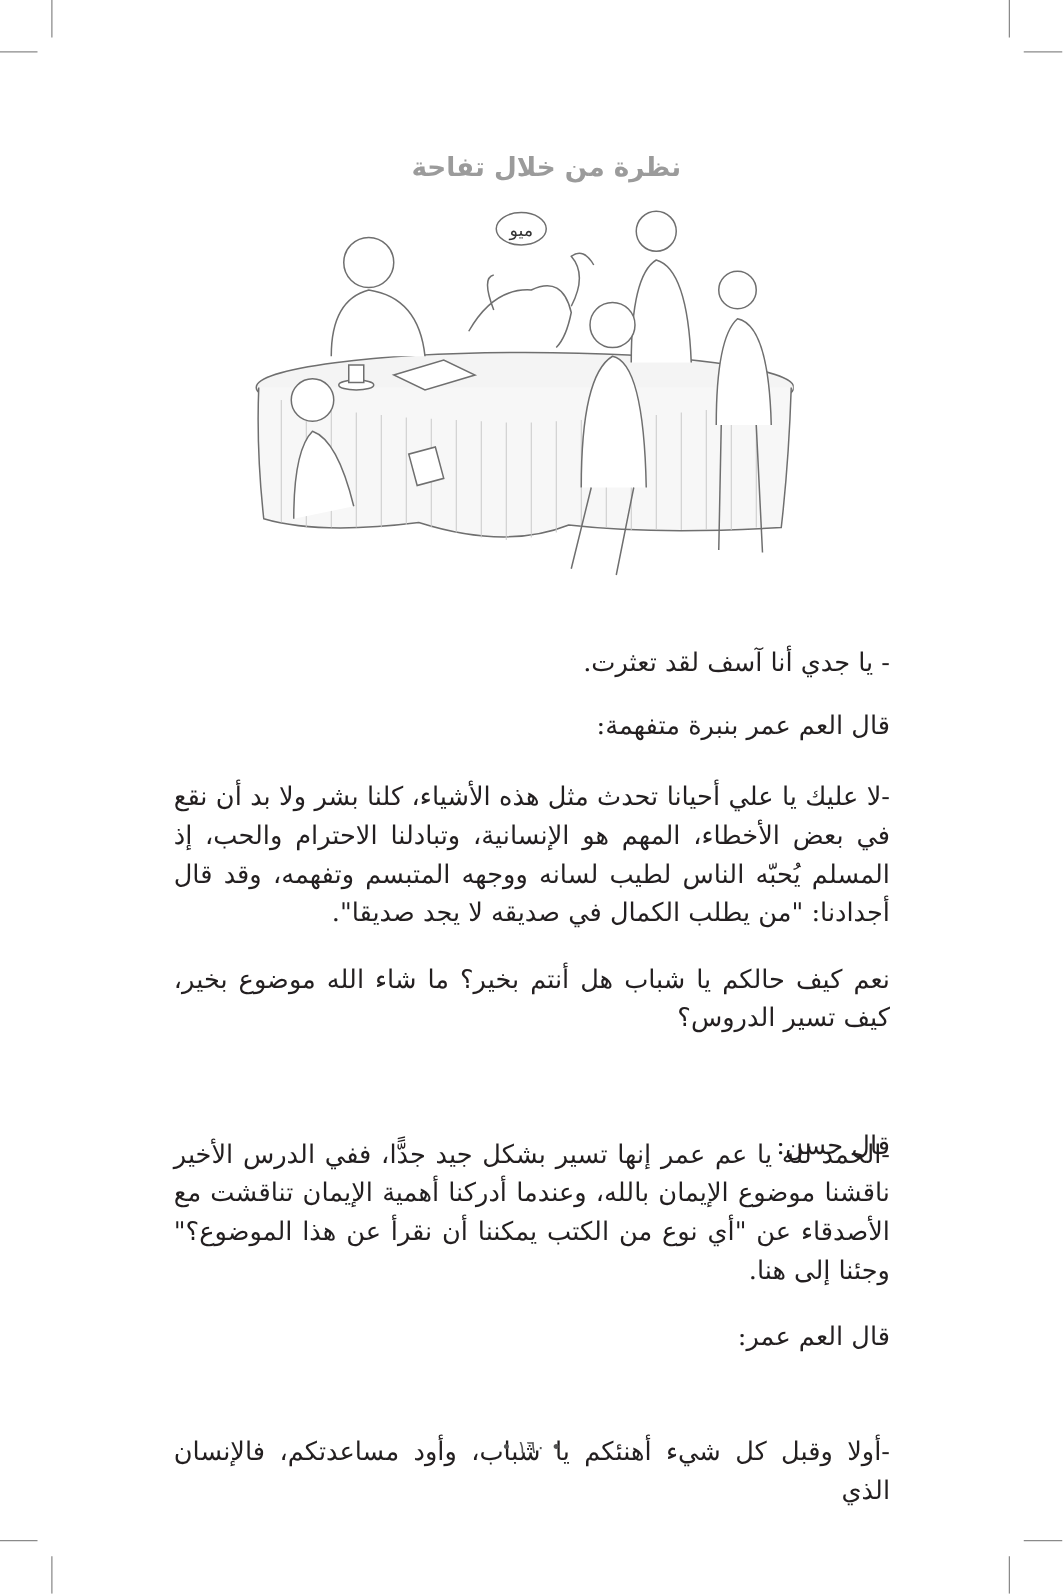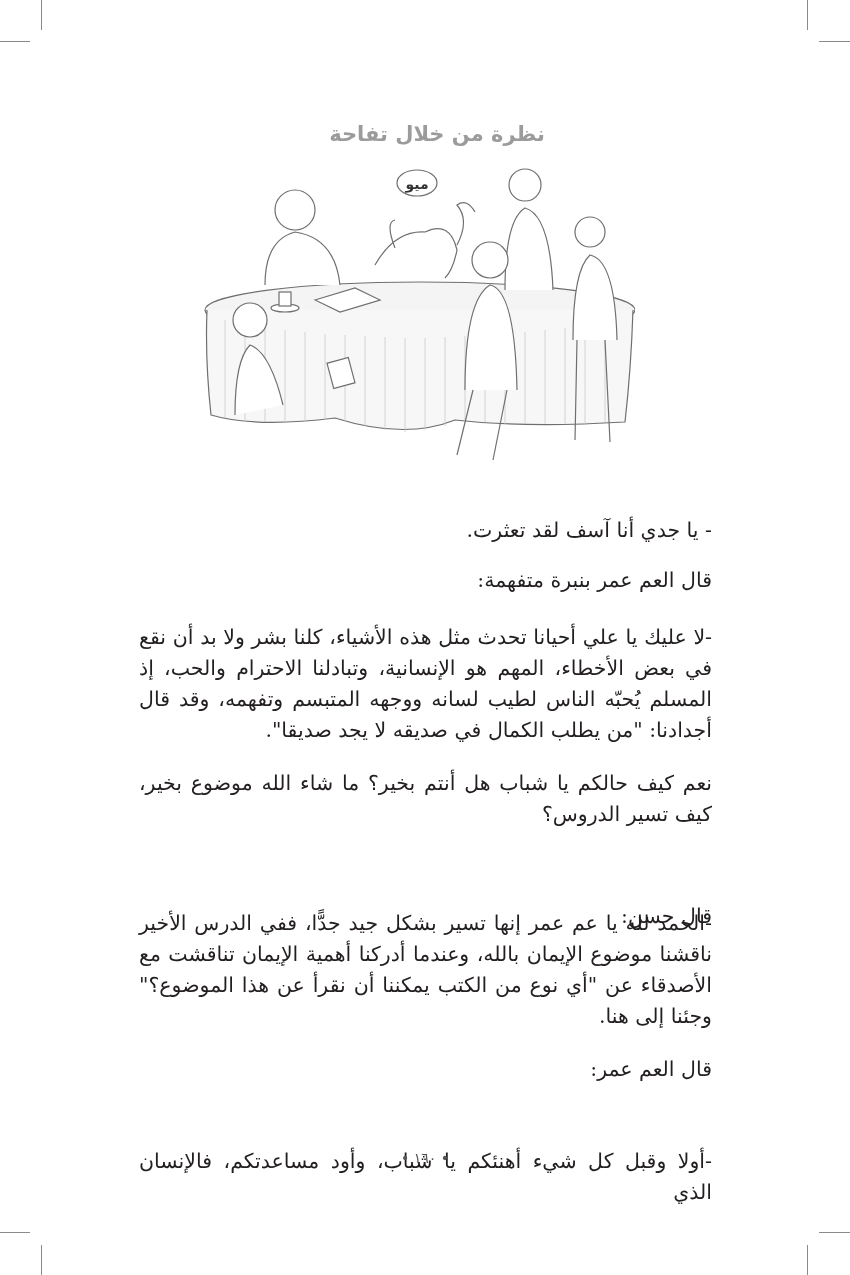--- a/index.html
+++ b/index.html
@@ -1,19 +1,19 @@
 <!DOCTYPE html>
 <html><head>
 <meta charset="utf-8">
 <style>
   html, body { margin: 0; padding: 0; background: #ffffff; }
   body { width: 850px; height: 1275px; position: relative; overflow: hidden; font-family: "DejaVu Serif", serif; color: #231f20; }
   .crop { position: absolute; background: #8a8a8a; }
   .chapter-title { position: absolute; top: 122px; left: 0; width: 850px; text-align: center; font-family: "DejaVu Sans", sans-serif; font-weight: bold; font-size: 21px; color: #9b9b9b; direction: rtl; margin-left: 12px; }
-  .illustration { position: absolute; left: 195px; top: 160px; width: 440px; height: 310px; font-weight: bold; }
+  .illustration { position: absolute; left: 195px; top: 160px; width: 440px; height: 310px; }
   .text-block { position: absolute; left: 127px; width: 597px; direction: rtl; text-align: justify; font-size: 20.5px; line-height: 31px; }
   .text-block p { margin: 12px; }
   .page-number { position: absolute; top: 1150px; left: 0; width: 850px; text-align: center; font-size: 14px; color: #555; font-family: "DejaVu Sans", sans-serif; }
 </style>
 </head>
 <body>
 
 <div class="crop" style="left:41px;top:0;width:1px;height:30px;"></div>
 <div class="crop" style="left:0;top:41px;width:30px;height:1px;"></div>
 <div class="crop" style="left:807px;top:0;width:1px;height:30px;"></div>

